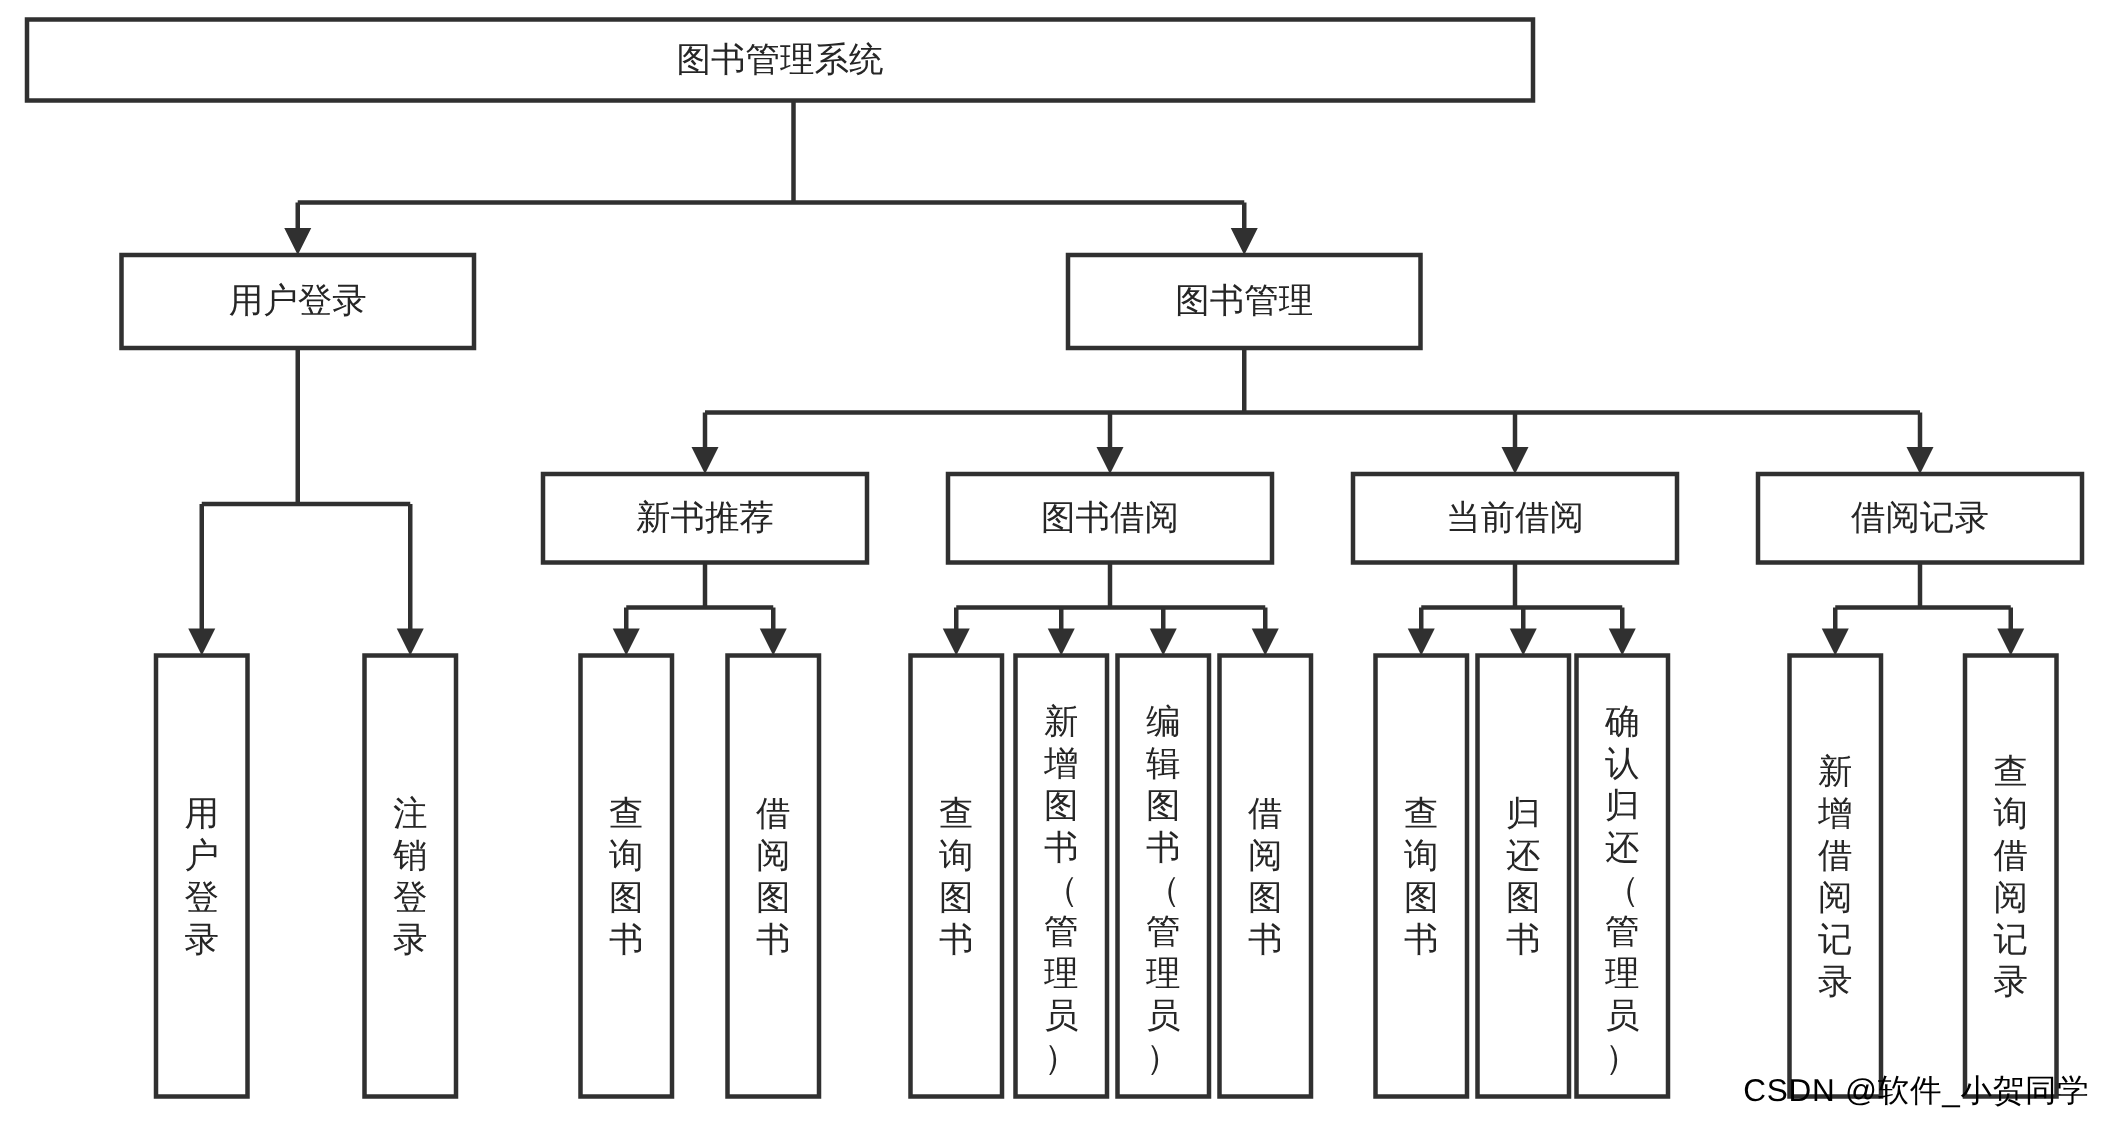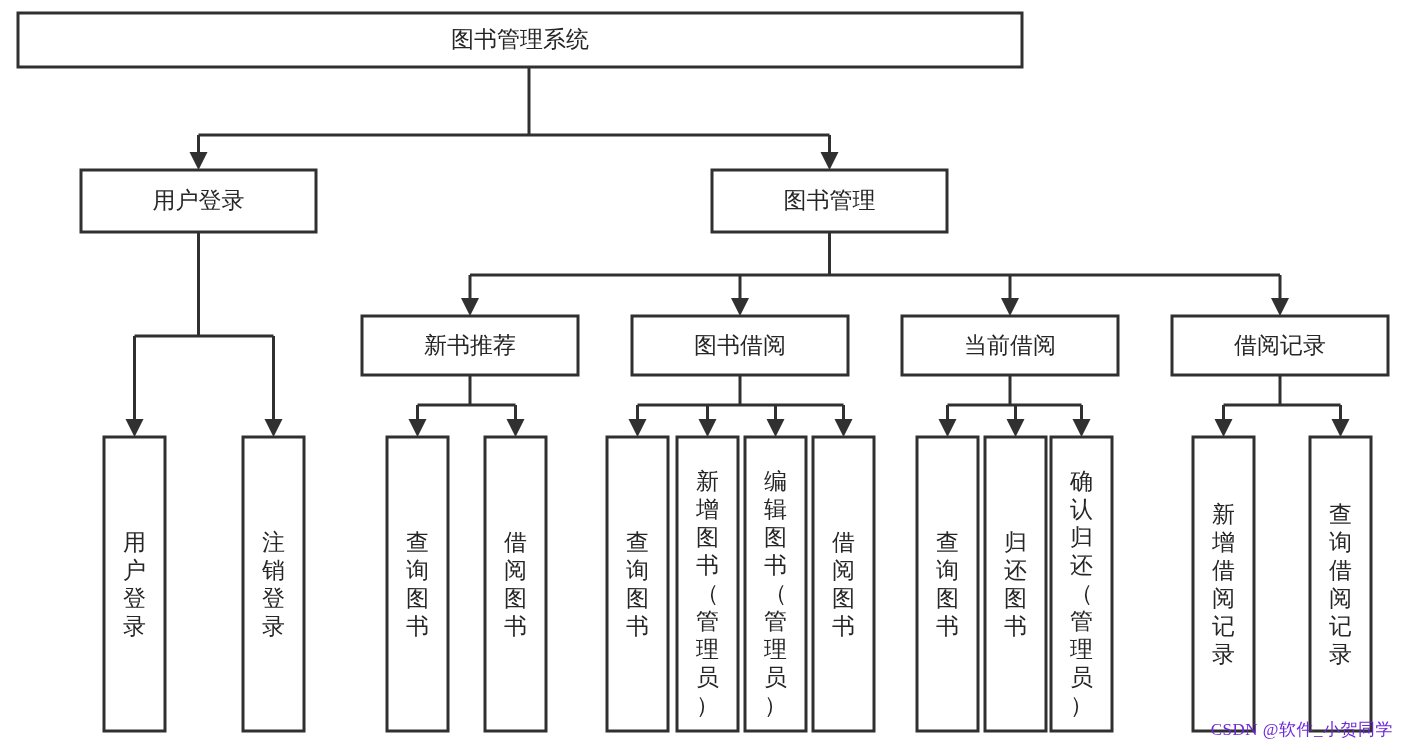--- a/index.html
+++ b/index.html
@@ -50,23 +50,23 @@
     fill: none;
   }
   .arrow-head {
     fill: #303030;
     stroke: none;
   }
   .watermark {
     position: absolute;
     right: 12px;
     bottom: 6px;
-    font-family: Liberation Serif, serif;
-    font-size: 17px;
-    color: #6d28d9;
+    font-family: Liberation Sans, sans-serif;
+    font-size: 21px;
+    color: #000000;
     letter-spacing: 0.5px;
     white-space: nowrap;
     user-select: none;
   }
 </style>
 </head>
 <body>
 
 <div id="diagram-root">
   <svg class="diagram" viewBox="0 0 1405 747">

